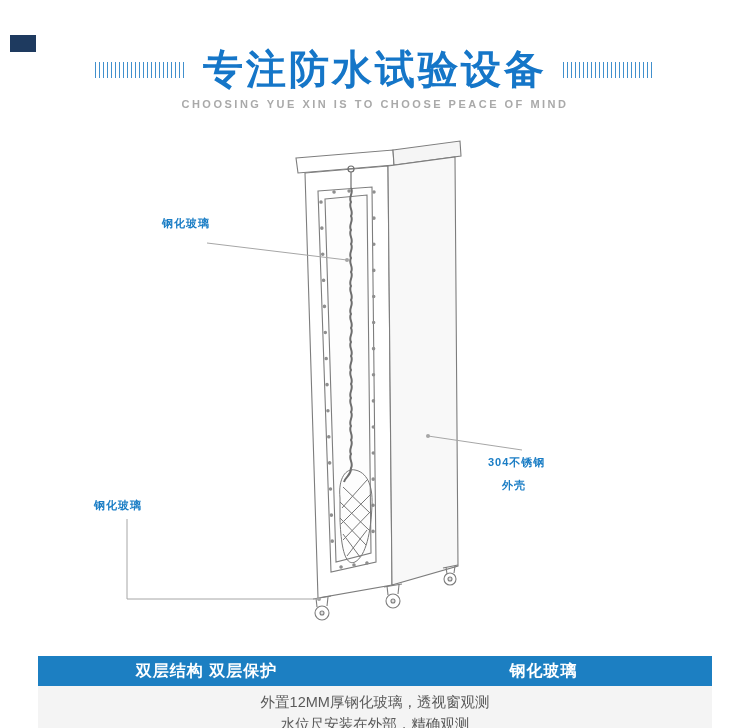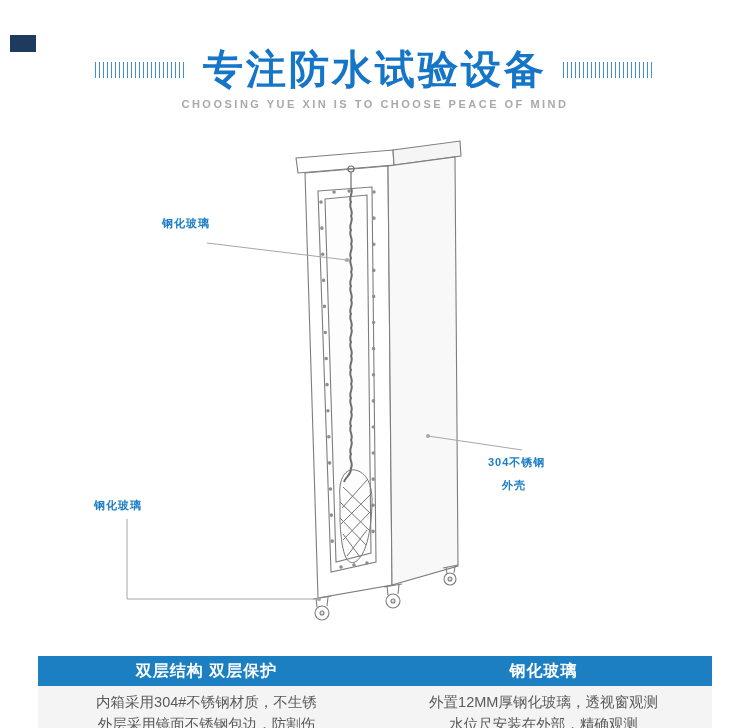--- a/index.html
+++ b/index.html
@@ -118,23 +118,19 @@
   </div>
   <div class="callout callout-caster">钢化玻璃</div>
 
   <div class="features">
     <div class="feature-headers">
       <div class="feature-header">双层结构 双层保护</div>
       <div class="feature-header">钢化玻璃</div>
     </div>
     <div class="feature-body">
       <div class="feature-col">
-        <div>内箱采用304#不锈钢材质，不生锈</div>
-        <div>外层采用镜面不锈钢包边，防割伤</div>
-      </div>
-      <div class="feature-col">
         <div>外置12MM厚钢化玻璃，透视窗观测</div>
         <div>水位尺安装在外部，精确观测</div>
       </div>
     </div>
   </div>
 
 </div>
 
 </body></html>

